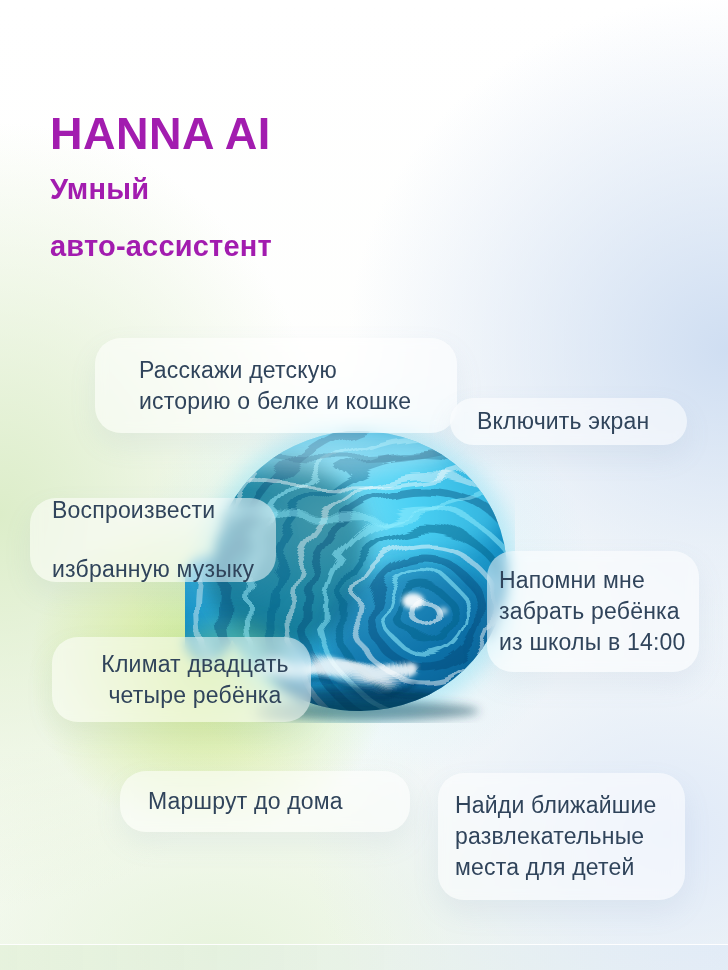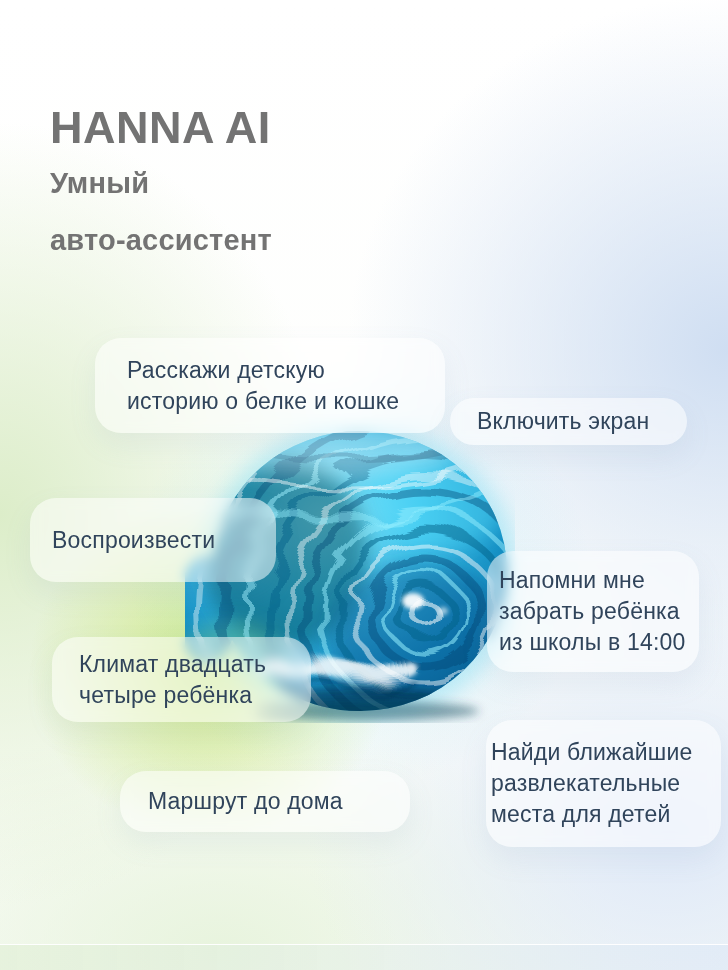--- a/index.html
+++ b/index.html
@@ -18,48 +18,48 @@
       radial-gradient(520px 420px at 92% 86%, #dfe9f8 0%, rgba(223,233,248,0) 70%),
       radial-gradient(560px 320px at 30% 98%, rgba(230,243,219,0.9) 0%, rgba(230,243,219,0) 72%),
       linear-gradient(180deg,#ffffff 0%,#fdfefc 60%,#f8fbf5 100%);
   }
   .floor{
     position:absolute;left:0;top:944px;width:728px;height:26px;
     background:linear-gradient(90deg, rgba(222,238,210,0.55), rgba(228,238,236,0.5) 55%, rgba(218,230,246,0.5));
     border-top:1px solid rgba(255,255,255,0.95);
   }
   .title{
-    position:absolute;left:50px;top:80px;color:#737373;z-index:5;
+    position:absolute;left:50px;top:86px;color:#a21caf;z-index:5;
   }
   .title .brand{
     display:block;font-size:45px;font-weight:700;letter-spacing:0.5px;line-height:54px;
   }
   .title .tline{
     display:block;font-size:29px;font-weight:700;line-height:57px;letter-spacing:0.2px;
   }
   .orb-wrap{
     position:absolute;left:185px;top:423px;width:330px;height:300px;z-index:2;
   }
   .bubble{
     position:absolute;z-index:4;
     background:rgba(255,255,255,0.52);
     border-radius:26px;
     display:flex;flex-direction:column;justify-content:center;
     box-shadow:0 12px 28px rgba(120,150,180,0.10);
     -webkit-backdrop-filter:blur(6px);backdrop-filter:blur(6px);
     color:#30445b;font-size:23px;line-height:31px;letter-spacing:0.2px;
   }
   .bubble div{white-space:nowrap;}
-  .b-story  {left:95px;  top:338px; width:318px; height:95px;  padding-left:32px;}
+  .b-story  {left:95px;  top:338px; width:318px; height:95px;  padding-left:44px;}
   .b-screen {left:450px; top:398px; width:210px; height:47px;  padding-left:27px;}
   .b-music  {left:30px;  top:498px; width:224px; height:84px;  padding-left:22px;gap:28px;}
   .b-remind {left:487px; top:551px; width:200px; height:121px; padding-left:12px;}
-  .b-climate{left:52px;  top:637px; width:232px; height:85px;  padding-left:27px;}
+  .b-climate{left:52px;  top:637px; width:232px; height:85px;  padding-left:27px;text-align:center;}
   .b-route  {left:120px; top:756px; width:262px; height:61px;  padding-left:28px;margin-top:15px;}
-  .b-places {left:438px; top:720px; width:230px; height:127px; padding-left:5px;margin-left:48px;}
+  .b-places {left:438px; top:773px; width:230px; height:127px; padding-left:17px;}
 </style>
 </head>
 <body>
 
 <div class="bg"></div>
 
 <h1 class="title">
   <span class="brand">HANNA AI</span>
   <span class="tline">Умный</span>
   <span class="tline">авто-ассистент</span>
@@ -149,20 +149,21 @@
   <div>Расскажи детскую</div>
   <div>историю о белке и кошке</div>
 </div>
 
 <div class="bubble b-screen">
   <div>Включить экран</div>
 </div>
 
 <div class="bubble b-music">
   <div>Воспроизвести</div>
+  <div>избранную музыку</div>
 </div>
 
 <div class="bubble b-remind">
   <div>Напомни мне</div>
   <div>забрать ребёнка</div>
   <div>из школы в 14:00</div>
 </div>
 
 <div class="bubble b-climate">
   <div>Климат двадцать</div>

